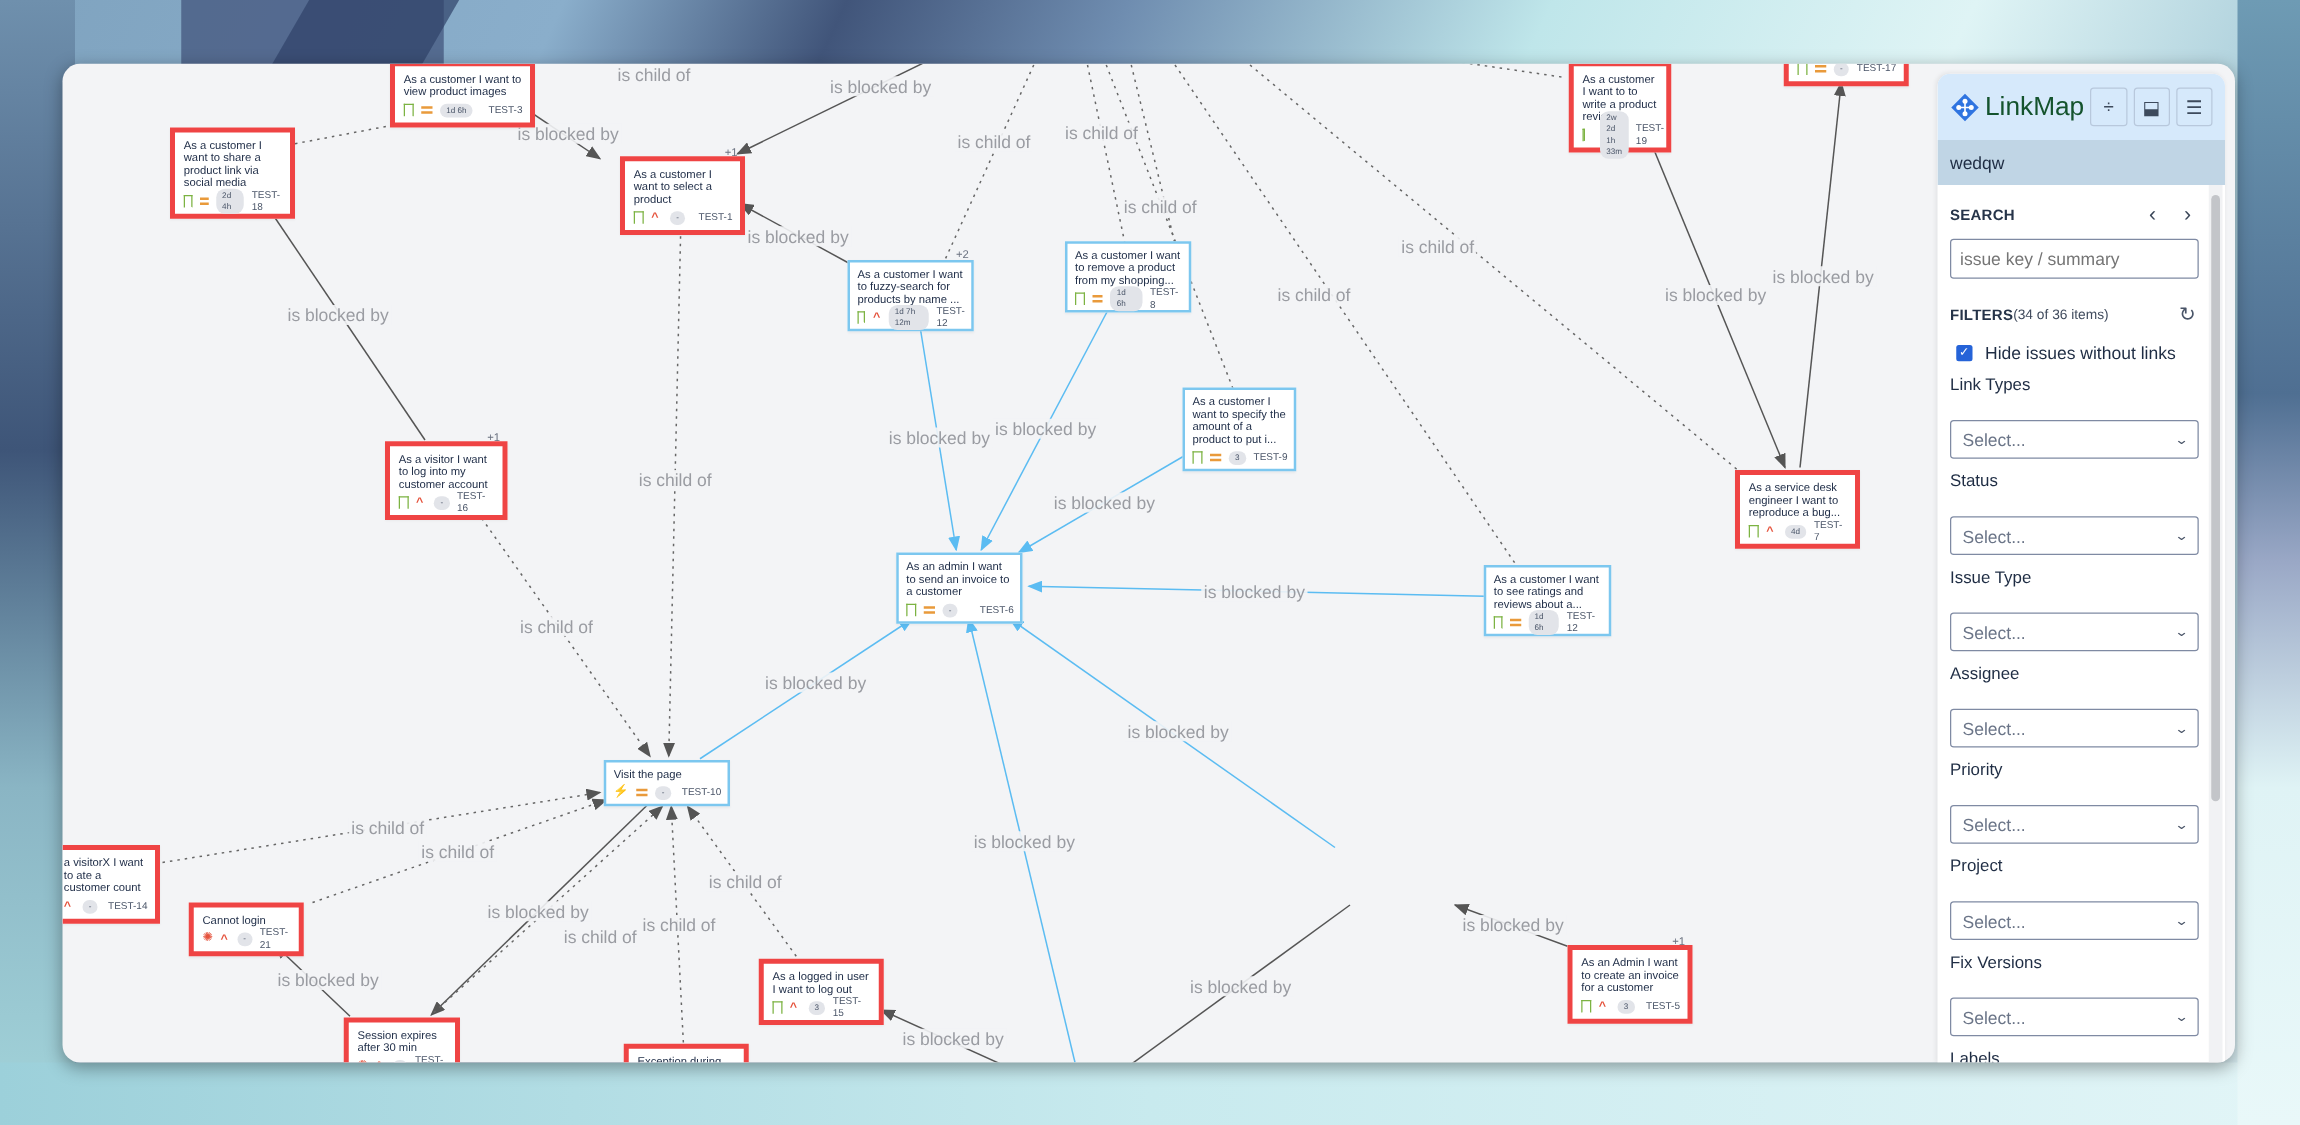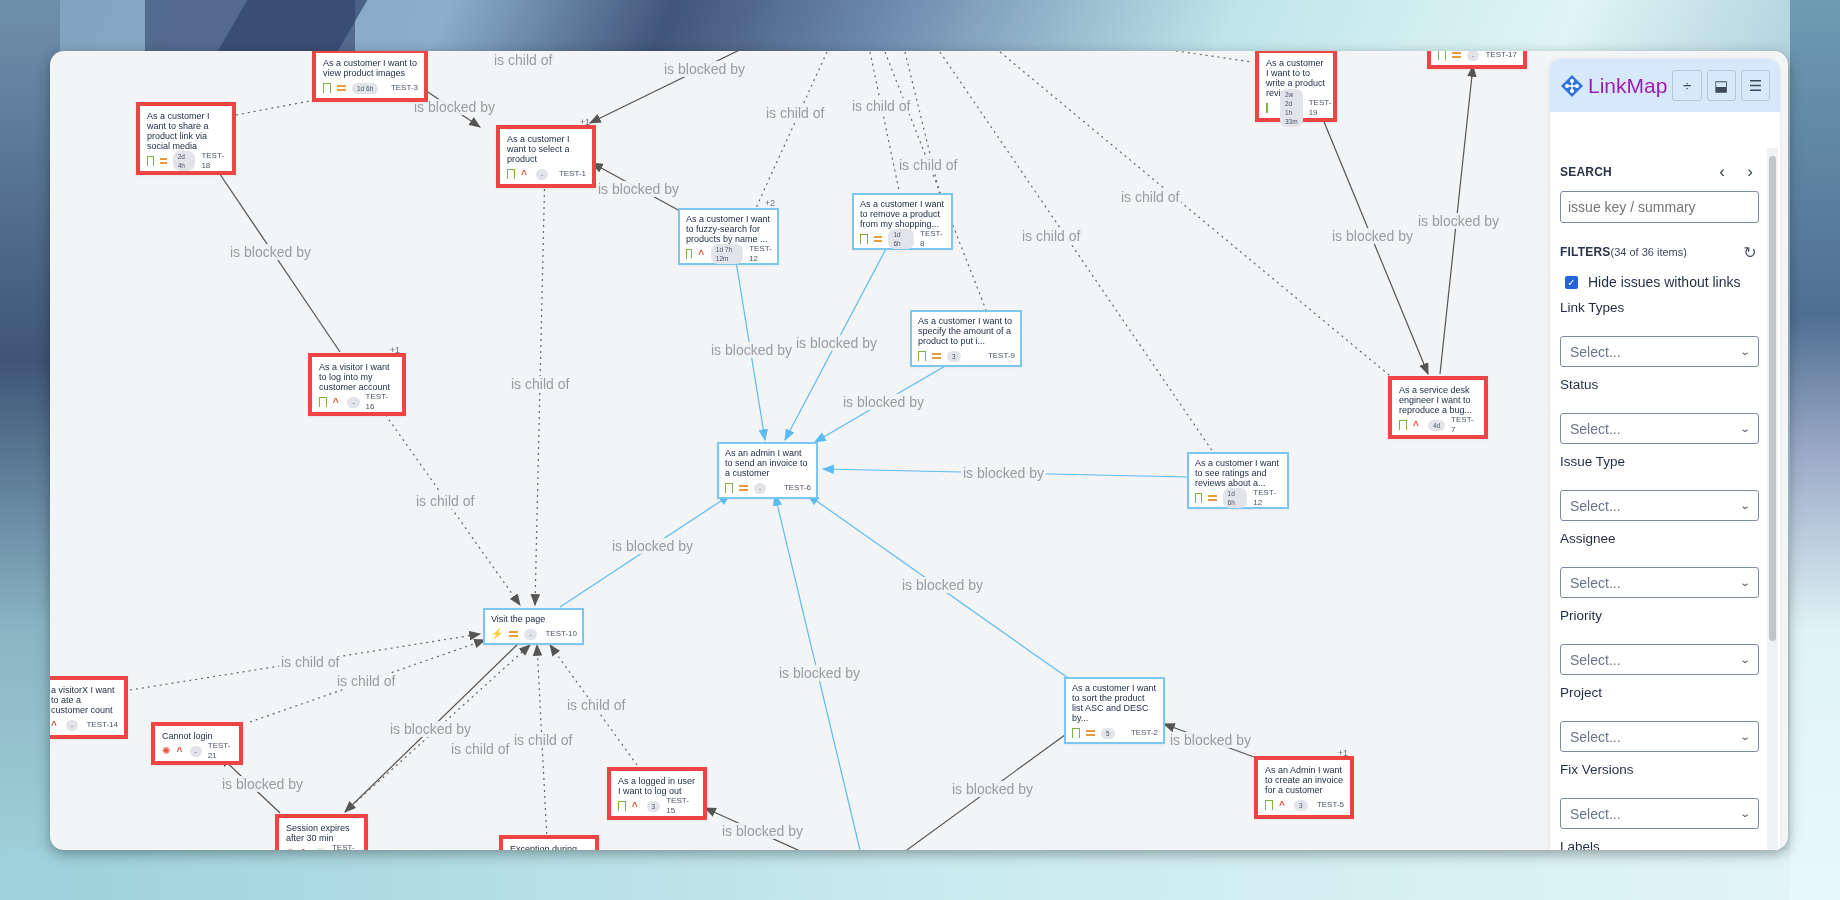--- a/index.html
+++ b/index.html
@@ -47,21 +47,21 @@
     .ico-medium { width: 9px; height: 6px; border-top: 2px solid #e99a3b; border-bottom: 2px solid #e99a3b; }
     .ico-high { width: 9px; height: 8px; color: #e5533d; font-size: 10px; line-height: 10px; font-weight: bold; }
     .ico-bug { color: #e5533d; font-size: 10px; line-height: 10px; }
     .ico-epic { color: #b56cf0; font-size: 10px; line-height: 10px; }
 
     .panel {
       position: absolute; left: 1500px; top: 8px; width: 230px; height: 791px; background: #fff;
       border-radius: 10px 10px 0 0; box-shadow: -1px 0 4px rgba(0,0,0,.08); overflow: hidden;
     }
     .panel-head { height: 53px; background: #d6e9fb; display: flex; align-items: center; padding: 0 10px 0 10px; }
-    .logo { display: flex; align-items: center; gap: 4px; font-size: 21px; color: #a21caf; flex: 1; }
+    .logo { display: flex; align-items: center; gap: 4px; font-size: 21px; color: #14532d; flex: 1; }
     .logo-icon { width: 24px; height: 24px; position: relative; }
     .head-btn {
       width: 31px; height: 31px; border: 1px solid #b8c8dc; border-radius: 3px; margin-left: 5px;
       display: flex; align-items: center; justify-content: center; color: #3d4a5c; font-size: 15px; background: #d6e9fb;
     }
     .viewname { height: 36px; background: #c0d5e5; display: flex; align-items: center; padding-left: 10px; font-size: 14px; color: #1f2d44; }
     .panel-body { position: absolute; top: 89px; left: 0; width: 214px; bottom: 0; padding: 0 0 12px 10px; }
     .scrollbar { position: absolute; right: 4px; top: 97px; width: 7px; height: 485px; background: #c3c5c9; border-radius: 4px; }
     .scrolltrack { position: absolute; right: 2px; top: 89px; width: 11px; bottom: 0; background: #f1f2f4; }
     .sec-title { font-size: 12px; font-weight: bold; color: #263449; letter-spacing: .2px; }
@@ -221,21 +221,21 @@
     </div>
     <div class="node sel" style="left:802px;top:142px;width:101px">
       <span class="sum">As a customer I want to remove a product from my shopping...</span>
       <div class="meta">
           <span class="ico-story"></span>
           <span class="ico-medium"></span>
           <span class="badge">1d 6h</span>
           <span class="key">TEST-8</span>
         </div>
     </div>
-    <div class="node sel" style="left:860px;top:259px;width:112px">
+    <div class="node sel" style="left:896px;top:259px;width:91px">
       <span class="sum">As a customer I want to specify the amount of a product to put i...</span>
       <div class="meta">
           <span class="ico-story"></span>
           <span class="ico-medium"></span>
           <span class="badge">3</span>
           <span class="key">TEST-9</span>
         </div>
     </div>
     <div class="node" style="left:1205px;top:-2px;width:82px">
       <span class="sum">As a customer I want to to write a product review</span>
@@ -326,29 +326,20 @@
           <span class="key">TEST-20</span>
         </div>
     </div>
     <div class="node" style="left:557px;top:716px;width:100px">
       <span class="sum">As a logged in user I want to log out</span>
       <div class="meta">
           <span class="ico-story"></span>
           <span class="ico-high">^</span>
           <span class="badge">3</span>
           <span class="key">TEST-15</span>
-        </div>
-    </div>
-    <div class="node sel" style="left:1014px;top:626px;width:101px">
-      <span class="sum">As a customer I want to sort the product list ASC and DESC by...</span>
-      <div class="meta">
-          <span class="ico-story"></span>
-          <span class="ico-medium"></span>
-          <span class="badge">5</span>
-          <span class="key">TEST-2</span>
         </div>
     </div>
     <div class="node" style="left:1204px;top:705px;width:100px">
       <span class="more">+1</span>
       <span class="sum">As an Admin I want to create an invoice for a customer</span>
       <div class="meta">
           <span class="ico-story"></span>
           <span class="ico-high">^</span>
           <span class="badge">3</span>
           <span class="key">TEST-5</span>
@@ -375,20 +366,21 @@
       <div class="head-btn">
           <span>÷</span>
         </div>
       <div class="head-btn">
           <span>⬓</span>
         </div>
       <div class="head-btn">
           <span>☰</span>
         </div>
     </div>
+    <div class="viewname">wedqw</div>
 
     <div class="scrolltrack"></div>
     <div class="scrollbar"></div>
 
     <div class="panel-body">
       <div class="search-row">
         <span class="sec-title">SEARCH</span>
         <span class="nav-arrow">‹</span>
         <span class="nav-arrow">›</span>
       </div>

